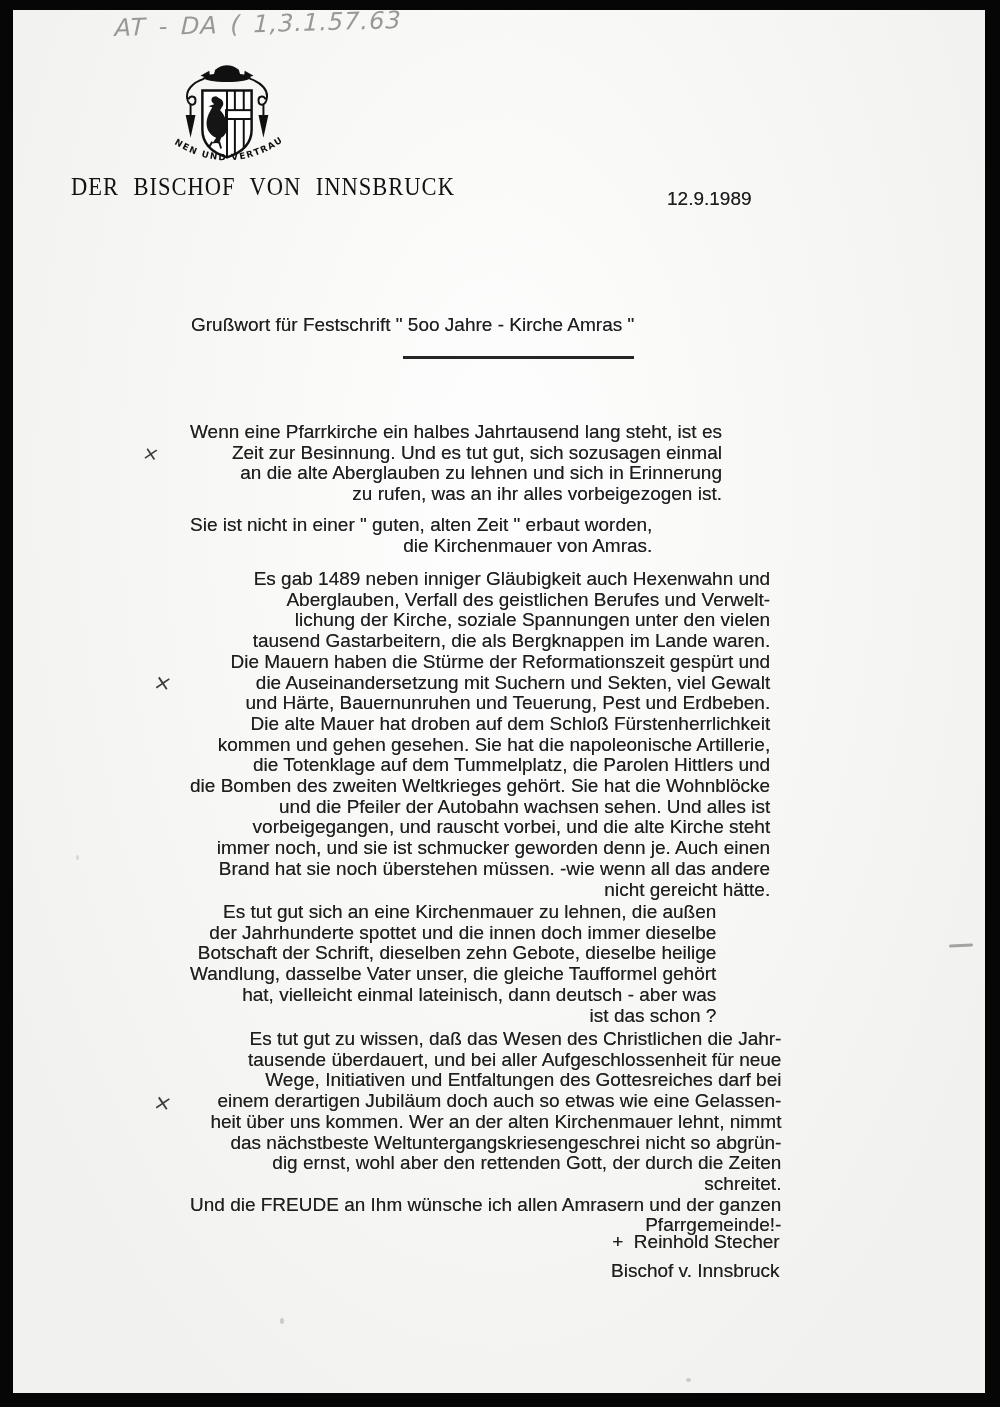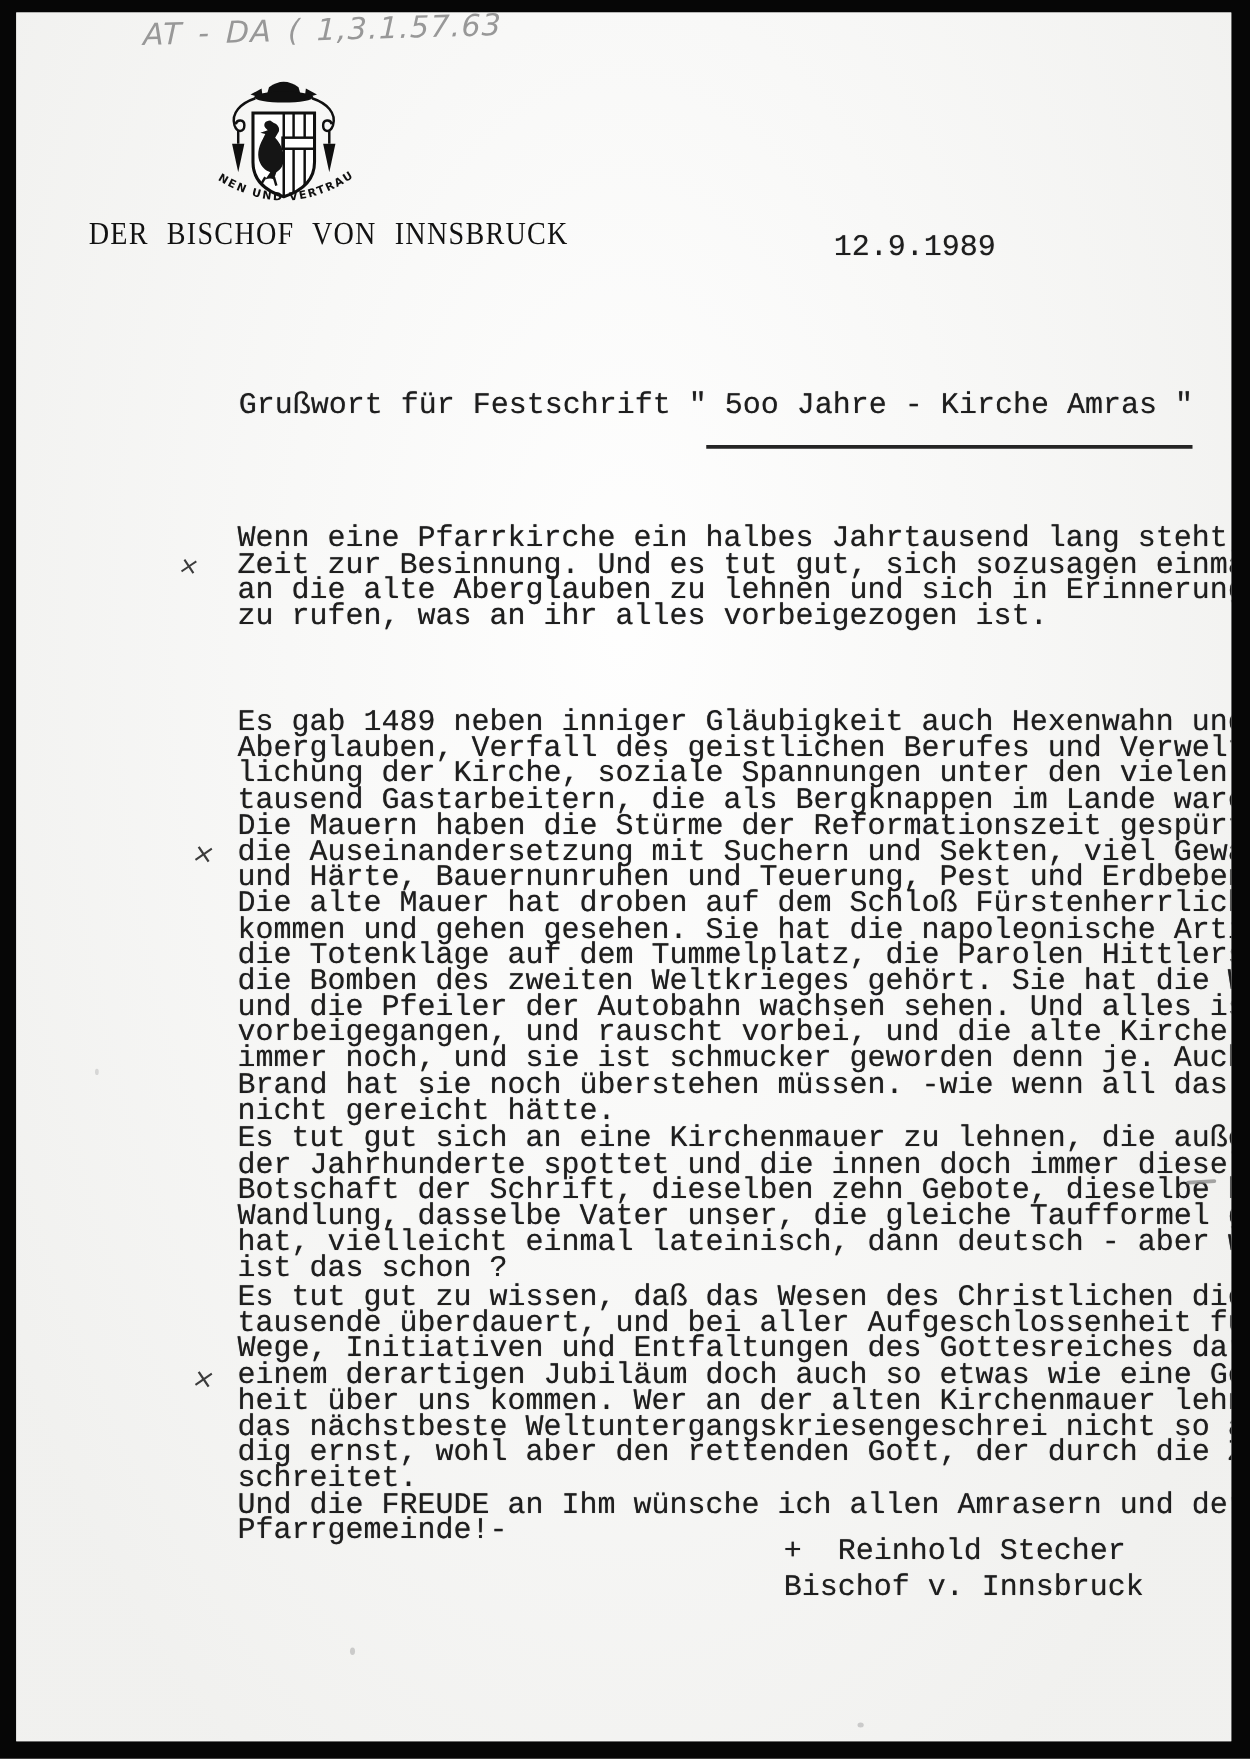--- a/index.html
+++ b/index.html
@@ -45,42 +45,43 @@
     letter-spacing: 1px;
     word-spacing: 8px;
     color: #121212;
     transform: scale(0.98, 1.12);
     transform-origin: left top;
     white-space: pre;
   }
 
   
   .typed {
-    font-family: Liberation Mono, monospace;
-    font-size: 24px;
+    font-family: Liberation Sans, sans-serif;
+    font-size: 19px;
     line-height: 20.7px;
     color: #1e1e1e;
     white-space: pre;
     text-shadow: 0 0 0.6px rgba(10,10,10,0.6);
+    text-align: right;
   }
   .date { left: 654px; top: 179px; }
   .title { left: 178px; top: 305px; }
   .title .u {
     display: inline-block;
     border-bottom: 3px solid #252525;
     padding-bottom: 20px;
   }
   .para { left: 177px; }
   .para-1 { top: 412px; }
   .para-2 { top: 505px; }
   .para-3 { top: 559px; }
   .para-4 { top: 892px; }
   .para-5 { top: 1019px; }
 
-  .signature { left: 598px; top: 1217px; line-height: 29px; margin-left: 16px; }
+  .signature { left: 598px; top: 1217px; line-height: 29px; }
 
   
   .xmark {
     font-family: "DejaVu Sans", sans-serif;
     font-size: 19px;
     color: #3c3c3c;
     transform: rotate(8deg) skewX(-6deg);
     line-height: 1;
   }
   .mark-x1 { left: 130px; top: 434px; }
@@ -154,20 +155,22 @@
   <div class="abs letterhead">DER BISCHOF VON INNSBRUCK</div>
 
   <div class="abs typed date">12.9.1989</div>
 
   <div class="abs typed title"><span>Grußwort für Festschrift "</span><span class="u"> 5oo Jahre - Kirche Amras "</span></div>
 
   <div class="abs typed para para-1">Wenn eine Pfarrkirche ein halbes Jahrtausend lang steht, ist es
 Zeit zur Besinnung. Und es tut gut, sich sozusagen einmal
 an die alte Aberglauben zu lehnen und sich in Erinnerung
 zu rufen, was an ihr alles vorbeigezogen ist.</div>
+  <div class="abs typed para para-2">Sie ist nicht in einer " guten, alten Zeit " erbaut worden,
+die Kirchenmauer von Amras.</div>
   <div class="abs typed para para-3">Es gab 1489 neben inniger Gläubigkeit auch Hexenwahn und
 Aberglauben, Verfall des geistlichen Berufes und Verwelt-
 lichung der Kirche, soziale Spannungen unter den vielen
 tausend Gastarbeitern, die als Bergknappen im Lande waren.
 Die Mauern haben die Stürme der Reformationszeit gespürt und
 die Auseinandersetzung mit Suchern und Sekten, viel Gewalt
 und Härte, Bauernunruhen und Teuerung, Pest und Erdbeben.
 Die alte Mauer hat droben auf dem Schloß Fürstenherrlichkeit
 kommen und gehen gesehen. Sie hat die napoleonische Artillerie,
 die Totenklage auf dem Tummelplatz, die Parolen Hittlers und

